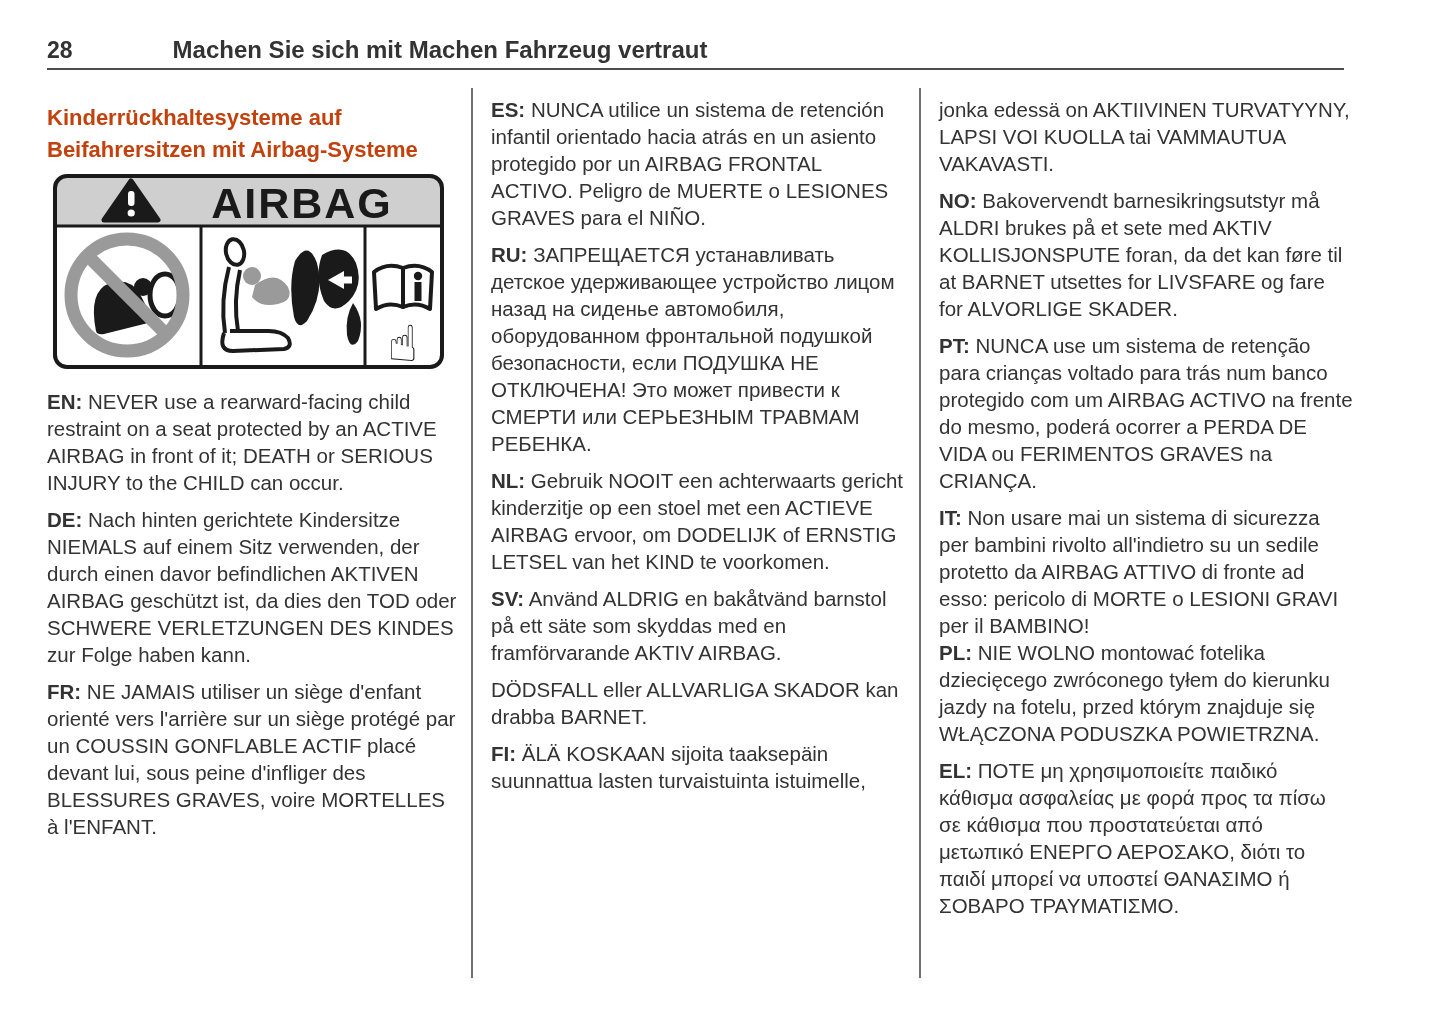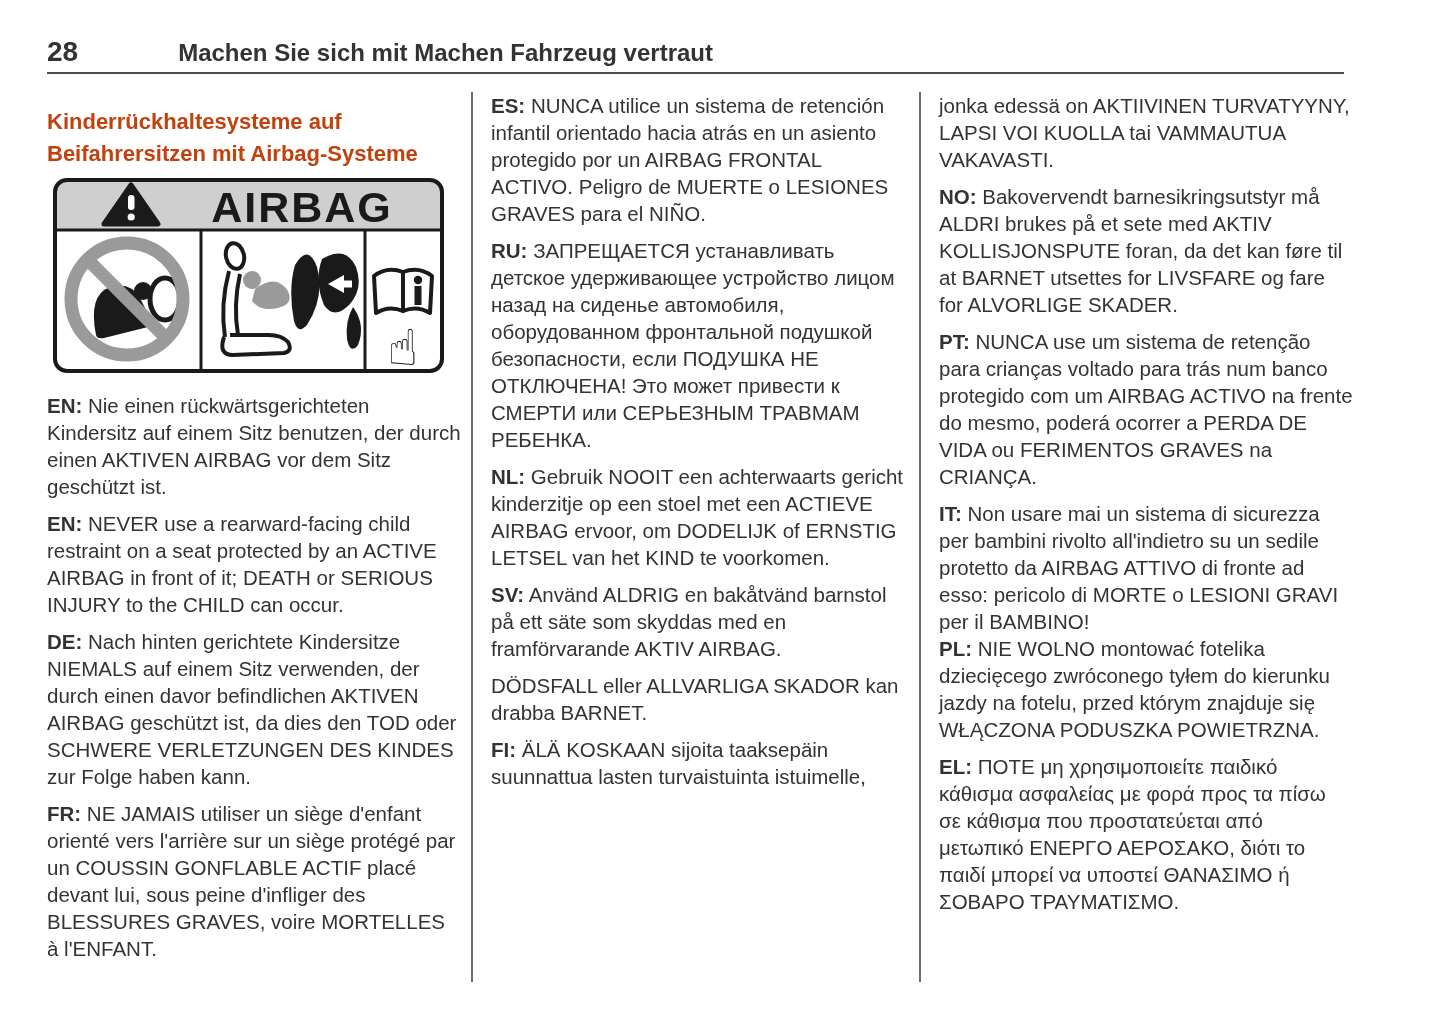--- a/index.html
+++ b/index.html
@@ -6,38 +6,38 @@
   .page {
     position:relative; width:1445px; height:1018px; overflow:hidden;
     background:#ffffff; color:#333;
     font-family:"Liberation Sans","DejaVu Sans",sans-serif;
   }
   .header {
     margin:36px 0 0 47px; width:1297px;
     border-bottom:2px solid #4d4d4d; padding-bottom:4px;
     display:flex; align-items:baseline;
   }
-  .page-num { font-size:28px; font-weight:bold; }
+  .page-num { font-size:23px; font-weight:bold; }
   .page-title { font-size:24px; font-weight:bold; margin-left:100px; }
 
   .content { display:flex; margin:18px 0 0 47px; height:890px; }
   .col { width:414px; font-size:20.5px; line-height:27px; }
   .vdiv { width:2px; background:#6e6e6e; align-self:stretch; }
   .vdiv.first  { margin-left:10px; }
   .col.second  { margin-left:18px; }
   .vdiv.second { margin-left:14px; }
   .col.third   { margin-left:18px; }
 
   .col-heading {
     font-size:22px; font-weight:bold; line-height:32px;
     margin:14px 0 0 0; color:#c2410c;
   }
   .airbag-label { display:block; margin:7px 0 18px 5px; }
   .para { margin:0 0 10px 0; }
-  .para.first { margin-top:0; }
+  .para.first { margin-top:8px; }
   .para.mb0 { margin-bottom:0; }
   .lang { font-weight:bold; }
 </style>
 </head>
 <body>
 
 <div class="page">
 
   <div class="header">
     <span class="page-num">28</span>
@@ -88,21 +88,20 @@
 
         <g>
           <path d="M322 99 Q335 89 351 95 L351 134 Q337 128 324 136 Z" fill="#ffffff" stroke="#1a1a1a" stroke-width="4" stroke-linejoin="round"></path>
           <path d="M380 99 Q367 89 351 95 L351 134 Q365 128 378 136 Z" fill="#ffffff" stroke="#1a1a1a" stroke-width="4" stroke-linejoin="round"></path>
           <circle cx="366" cy="103" r="4.2" fill="#1a1a1a"></circle>
           <rect x="362.5" y="109" width="7" height="19" fill="#1a1a1a"></rect>
           <text x="351" y="188" text-anchor="middle" font-size="50" fill="#1a1a1a" font-family="DejaVu Sans, sans-serif">☝</text>
         </g>
       </svg>
 
-      <p class="para"><span class="lang">EN:</span> <span>Nie einen rückwärtsgerichteten Kindersitz auf einem Sitz benutzen, der durch einen AKTIVEN AIRBAG vor dem Sitz geschützt ist.</span></p>
       <p class="para"><span class="lang">EN:</span> <span>NEVER use a rearward-facing child restraint on a seat protected by an ACTIVE AIRBAG in front of it; DEATH or SERIOUS INJURY to the CHILD can occur.</span></p>
       <p class="para"><span class="lang">DE:</span> <span>Nach hinten gerichtete Kindersitze NIEMALS auf einem Sitz verwenden, der durch einen davor befindlichen AKTIVEN AIRBAG geschützt ist, da dies den TOD oder SCHWERE VERLETZUNGEN DES KINDES zur Folge haben kann.</span></p>
       <p class="para"><span class="lang">FR:</span> <span>NE JAMAIS utiliser un siège d'enfant orienté vers l'arrière sur un siège protégé par un COUSSIN GONFLABLE ACTIF placé devant lui, sous peine d'infliger des BLESSURES GRAVES, voire MORTELLES à l'ENFANT.</span></p>
     </div>
 
     <div class="vdiv first"></div>
 
     <div class="col second">
       <p class="para first"><span class="lang">ES:</span> <span>NUNCA utilice un sistema de retención infantil orientado hacia atrás en un asiento protegido por un AIRBAG FRONTAL ACTIVO. Peligro de MUERTE o LESIONES GRAVES para el NIÑO.</span></p>
       <p class="para"><span class="lang">RU:</span> <span>ЗАПРЕЩАЕТСЯ устанавливать детское удерживающее устройство лицом назад на сиденье автомобиля, оборудованном фронтальной подушкой безопасности, если ПОДУШКА НЕ ОТКЛЮЧЕНА! Это может привести к СМЕРТИ или СЕРЬЕЗНЫМ ТРАВМАМ РЕБЕНКА.</span></p>

